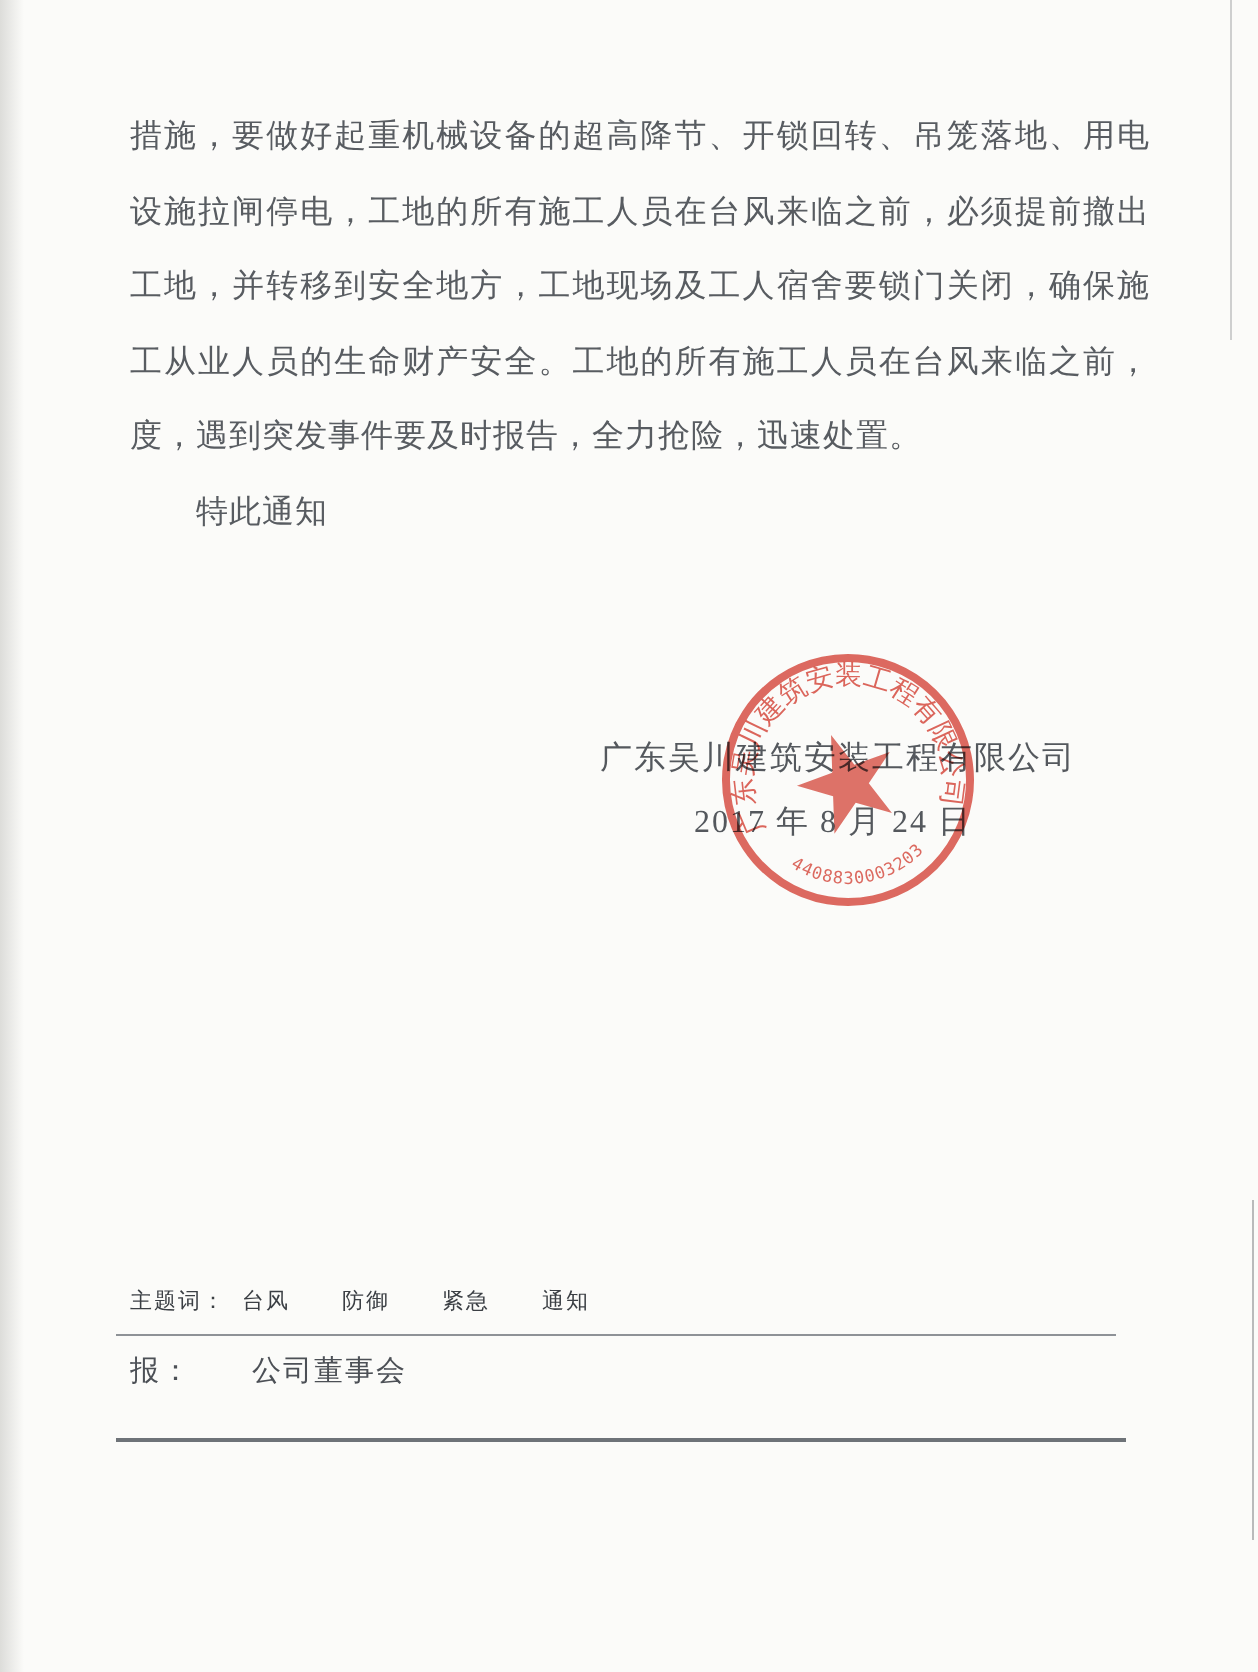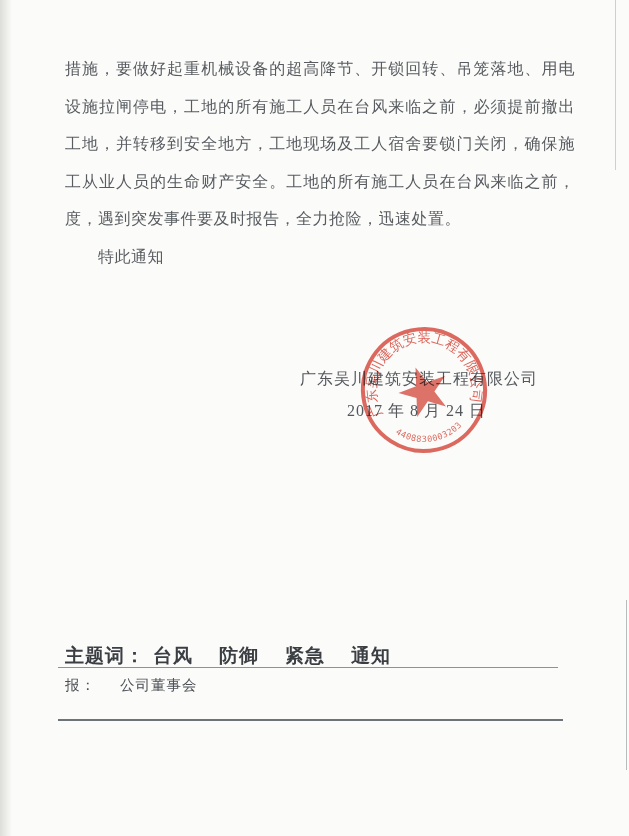--- a/index.html
+++ b/index.html
@@ -53,33 +53,33 @@
     position:absolute;left:358px;top:324px;width:132px;height:132px;
     transform:rotate(-12deg);
     mix-blend-mode:multiply;
     opacity:0.88;
   }
   .seal svg{width:100%;height:100%;}
   
   .footer-subject{
     position:absolute;left:65px;top:643px;
     display:flex;align-items:flex-start;
-    font-size:19px;font-weight:bold;color:#3b3f44;letter-spacing:1px;
+    font-size:11px;font-weight:normal;color:#3b3f44;letter-spacing:1px;
   }
   .footer-subject .kw{margin-left:26px;}
   .footer-subject .kw.first{margin-left:8px;}
   .fline{position:absolute;left:58px;height:0;border-top:1px solid #8e9297;}
   .fline1{top:667px;width:500px;}
   .fline2{top:719px;width:505px;border-top:2px solid #6e7378;}
   .footer-report{
     position:absolute;left:65px;top:676px;
     display:flex;align-items:baseline;
     font-size:14.5px;color:#4c5056;letter-spacing:1px;
   }
-  .footer-report .gap{margin-left:24px;}
+  .footer-report .gap{margin-left:30px;}
   .footer-dist{
     position:absolute;left:65px;top:701px;
     font-size:14.5px;color:#4c5056;letter-spacing:0.5px;
     white-space:pre;
   }
 </style>
 </head>
 <body>
 
 <div class="page">

